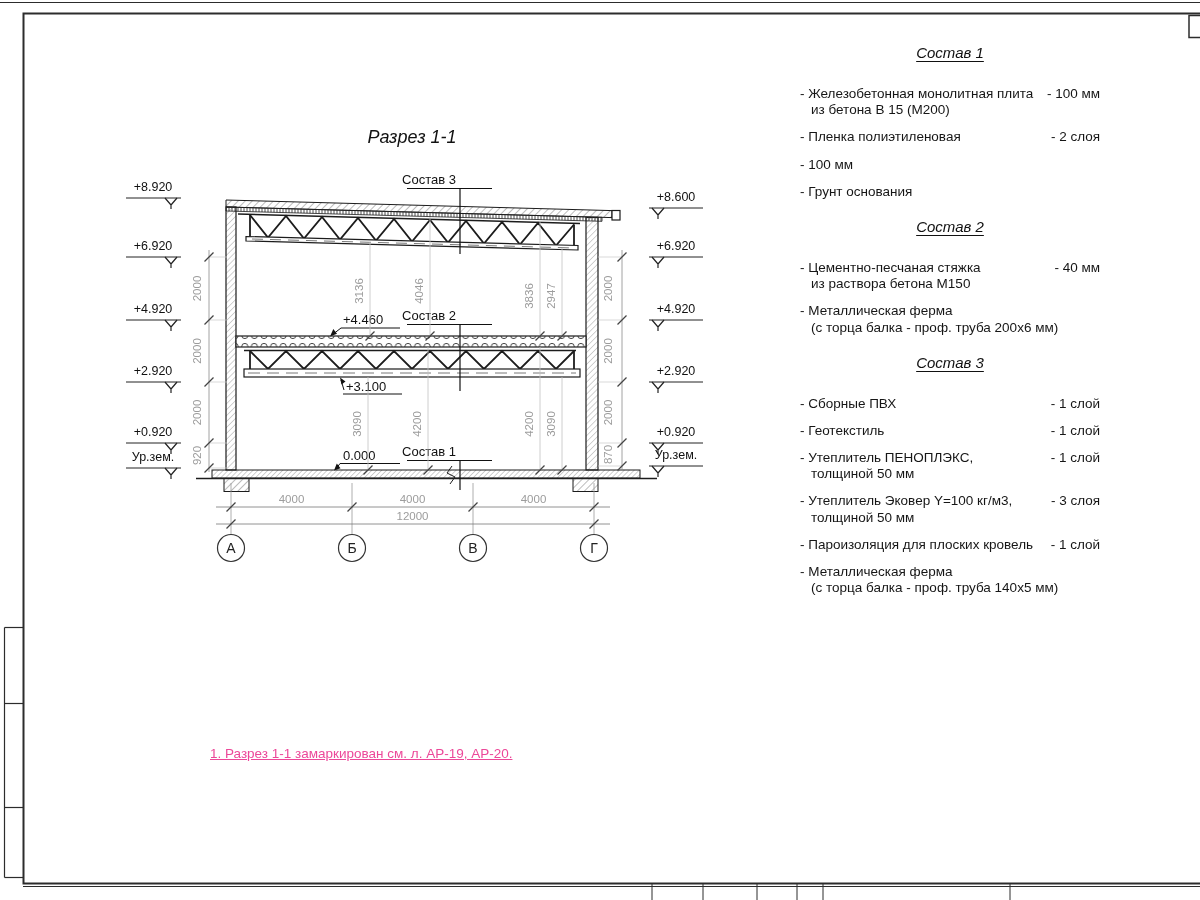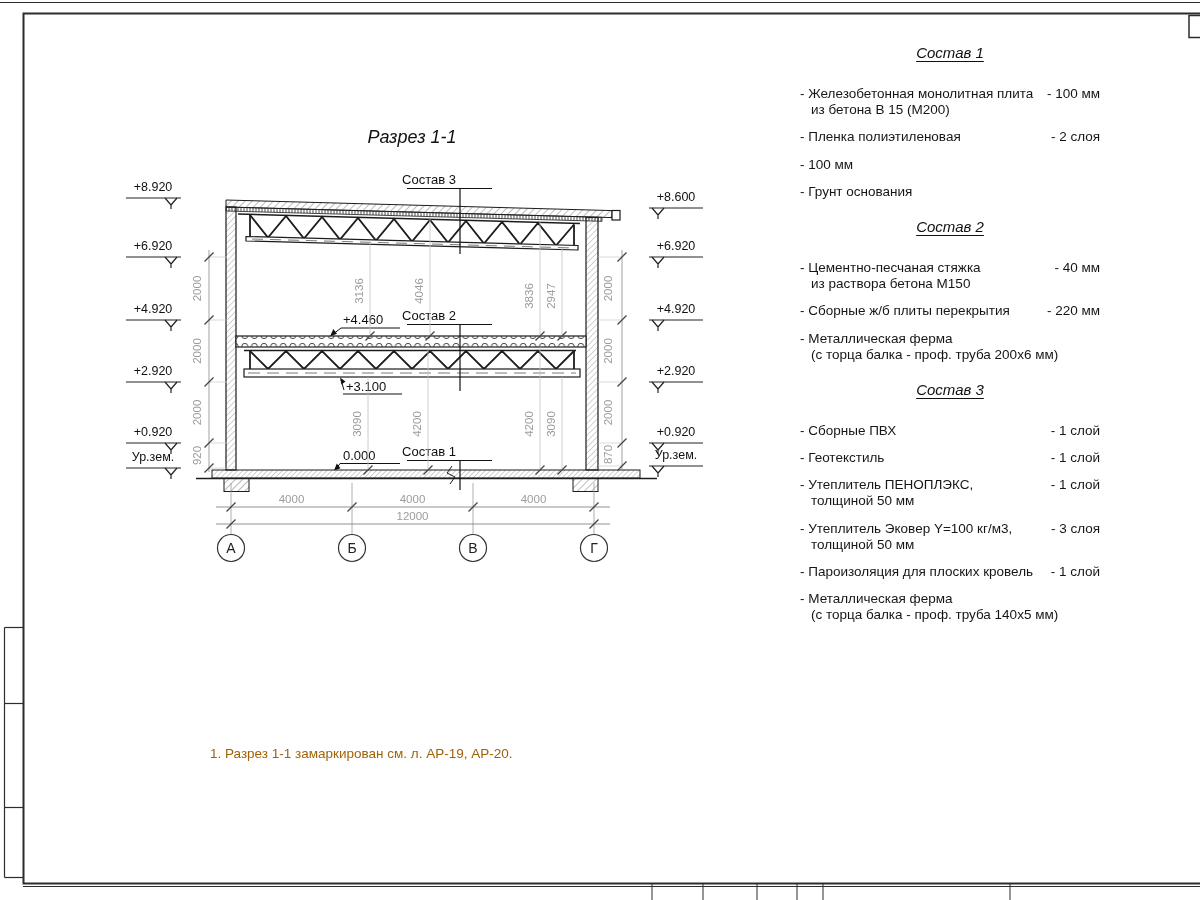--- a/index.html
+++ b/index.html
@@ -7,21 +7,21 @@
     width:1200px;height:900px;position:relative;background:#ffffff;
     font-family:"Liberation Sans",sans-serif;color:#1b1b1b;overflow:hidden;
   }
   .abs{position:absolute;}
   #drawing-svg{position:absolute;left:0;top:0;}
   .section-title{
     left:352px;top:127px;width:120px;text-align:center;
     font-size:18px;font-style:italic;color:#111;
     text-underline-offset:4px;
   }
-  .note{left:210px;top:746px;font-size:13.5px;color:#a16207;}
+  .note{left:210px;top:746px;font-size:13.5px;color:#ec4899;text-decoration:underline;}
   .specs{left:800px;top:44px;width:300px;font-size:13.5px;line-height:1.2;color:#161616;}
   .spec-group{margin-bottom:18px;}
   .spec-group:nth-child(2){margin-top:0px;}
   .spec-group:nth-child(3){margin-top:10px;}
   .spec-title{
     font-size:15px;font-style:italic;font-weight:normal;text-align:center;
     text-decoration:underline;text-underline-offset:3px;margin:0 0 24px 0;color:#111;
   }
   .spec-item{display:flex;justify-content:space-between;align-items:flex-start;gap:8px;margin-bottom:11px;}
   .spec-item-name{white-space:pre-line;padding-left:11px;text-indent:-11px;}
@@ -343,24 +343,20 @@
       </div>
     </div>
     <div class="spec-group">
       <div class="spec-title">Состав 2</div>
       <div class="spec-item">
         <div class="spec-item-name">- Цементно-песчаная стяжка
 из раствора бетона М150</div>
         <div class="spec-item-value">- 40 мм</div>
       </div>
       <div class="spec-item">
-        <div class="spec-item-name">- Сборные ж/б плиты перекрытия</div>
-        <div class="spec-item-value">- 220 мм</div>
-      </div>
-      <div class="spec-item">
         <div class="spec-item-name">- Металлическая ферма
 (с торца балка - проф. труба 200х6 мм)</div>
       </div>
     </div>
     <div class="spec-group">
       <div class="spec-title">Состав 3</div>
       <div class="spec-item">
         <div class="spec-item-name">- Сборные ПВХ</div>
         <div class="spec-item-value">- 1 слой</div>
       </div>

